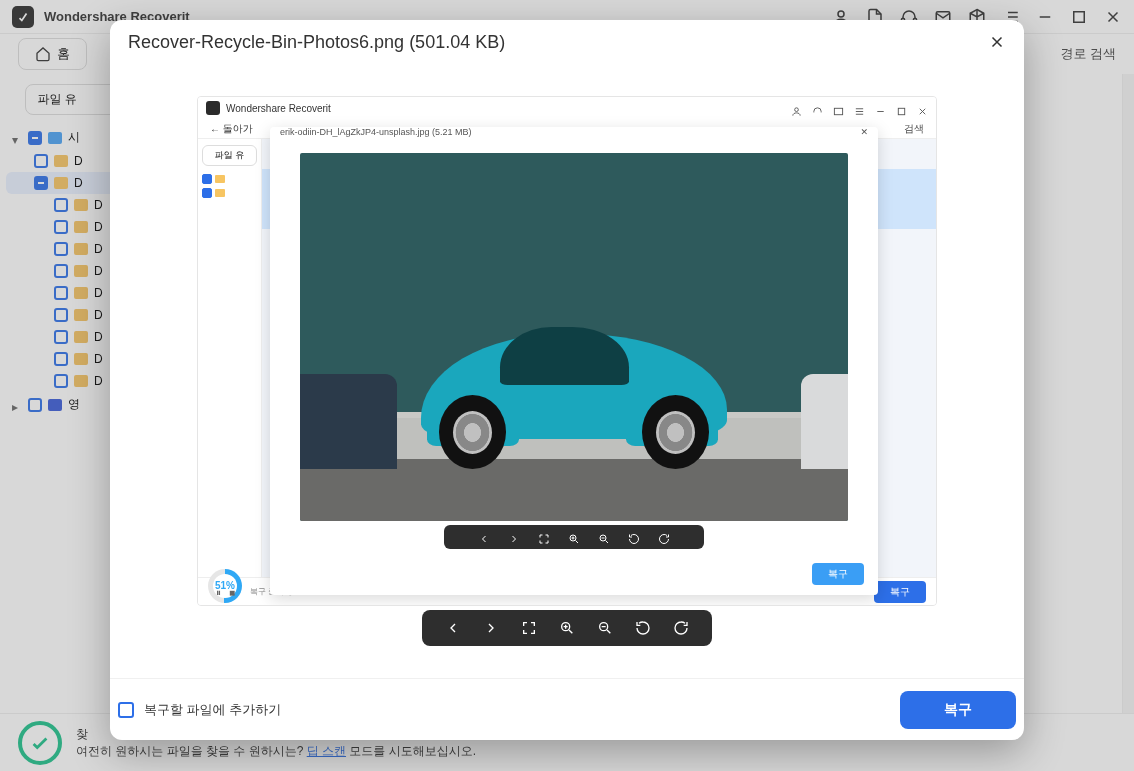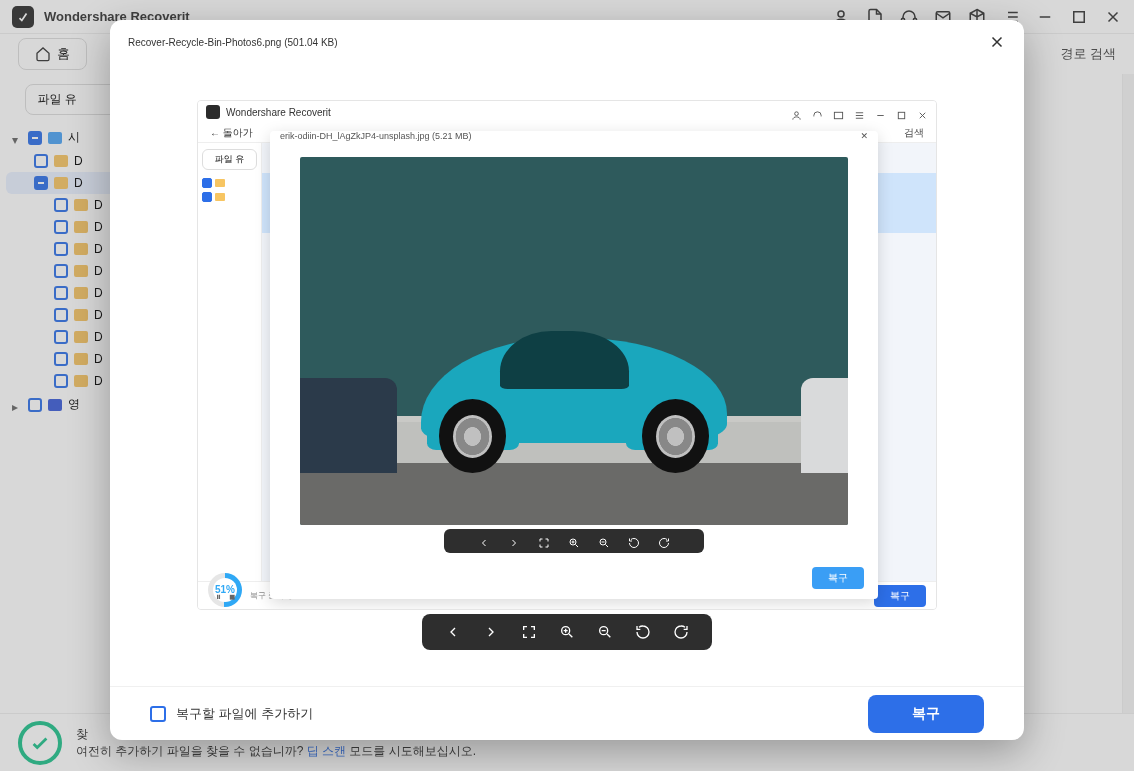--- a/index.html
+++ b/index.html
@@ -41,27 +41,27 @@
 .thumb-badge { position: absolute; top: 4px; right: 4px; width: 16px; height: 20px; background: #fff; border: 1px solid #4ba3f5; border-radius: 3px; }
 .thumb-label { font-size: 11px; color: #333; margin-top: 4px; white-space: nowrap; overflow: hidden; text-overflow: ellipsis; }
 
 .rightbar { width: 12px; background: #f5f5f5; border-left: 1px solid #eee; }
 
 
 .footer { height: 58px; display: flex; align-items: center; padding: 0 18px; gap: 14px; border-top: 1px solid #eee; }
 .progress-circle { width: 44px; height: 44px; border-radius: 50%; border: 4px solid #1ec28b; display: flex; align-items: center; justify-content: center; }
 .progress-circle svg { width: 22px; height: 22px; color: #1ec28b; }
 .footer-text { font-size: 12px; color: #333; }
-.footer-link { color: #2d6fe8; }
+.footer-link { color: #2d6fe8; text-decoration: underline; }
 
 
 .modal-backdrop { position: absolute; inset: 0; background: rgba(100,100,100,0.25); display: flex; align-items: flex-start; justify-content: center; padding-top: 20px; }
 .modal { width: 914px; height: 720px; background: #fff; border-radius: 12px; box-shadow: 0 12px 40px rgba(0,0,0,0.3); display: flex; flex-direction: column; overflow: hidden; }
 .modal-header { height: 44px; display: flex; align-items: center; padding: 0 18px; }
-.modal-title { font-size: 10px; color: #333; }
+.modal-title { font-size: 18px; color: #333; }
 .modal-close { margin-left: auto; width: 18px; height: 18px; cursor: pointer; color: #333; }
 .modal-close svg { width: 18px; height: 18px; }
 
 .modal-body { flex: 1; display: flex; align-items: center; justify-content: center; background: #fff; padding: 10px 30px; }
 
 
 .inner { width: 740px; height: 510px; background: #f6f7f9; border: 1px solid #e5e5e5; border-radius: 4px; position: relative; overflow: hidden; }
 .inner-tb { height: 22px; background: #fff; display: flex; align-items: center; padding: 0 8px; gap: 6px; }
 .inner-logo { width: 14px; height: 14px; background: #2b2b2b; border-radius: 3px; }
 .inner-title { font-size: 10px; color: #333; flex: 1; }
@@ -110,21 +110,21 @@
 .inner-foot-txt { font-size: 8px; color: #888; flex: 1; }
 .inner-btn { background: #3a9ef5; color: #fff; font-size: 10px; padding: 4px 16px; border-radius: 4px; border: none; }
 .inner-btn.dark { background: #2d6fe8; }
 .playback { position: absolute; left: 18px; bottom: 6px; display: flex; gap: 8px; font-size: 10px; color: #666; }
 
 
 .outer-toolbar { margin: 4px auto 0; width: 290px; height: 36px; background: #2e2e2e; border-radius: 8px; display: flex; align-items: center; justify-content: center; gap: 22px; color: #fff; }
 .outer-toolbar .ico { width: 16px; height: 16px; cursor: pointer; }
 .outer-toolbar svg { width: 16px; height: 16px; }
 
-.modal-footer { height: 54px; display: flex; align-items: center; padding: 0 40px; gap: 10px; border-top: 1px solid #f0f0f0; }
+.modal-footer { height: 62px; display: flex; align-items: center; padding: 0 8px; gap: 10px; border-top: 1px solid #f0f0f0; }
 .mf-cb { width: 16px; height: 16px; border: 2px solid #2d6fe8; border-radius: 3px; }
 .mf-label { font-size: 13px; color: #333; }
 .mf-btn { margin-left: auto; background: #2d6fe8; color: #fff; font-size: 14px; font-weight: 600; padding: 10px 44px; border-radius: 8px; border: none; cursor: pointer; }
 
 .tree-label { white-space: nowrap; overflow: hidden; text-overflow: ellipsis; }
 </style>
 </head>
 <body>
 
 <div class="titlebar">
@@ -285,21 +285,21 @@
 
 <div class="footer">
   <div class="progress-circle">
     <svg viewBox="0 0 24 24" fill="none" stroke="currentColor" stroke-width="3">
         <path d="M5 13l4 4L19 7"></path>
       </svg>
   </div>
   <div>
     <div class="footer-text">찾</div>
     <div class="footer-text">
-      <span>여전히 추가하기 파일을 찾을 수 없습니까? </span><span class="footer-link">딥 스캔</span><span> 모드를 시도해보십시오.</span>
+      <span>여전히 원하시는 파일을 찾을 수 원하시는? </span><span class="footer-link">딥 스캔</span><span> 모드를 시도해보십시오.</span>
     </div>
   </div>
 </div>
 
 <div class="modal-backdrop">
   <div class="modal">
     <div class="modal-header">
       <div class="modal-title">Recover-Recycle-Bin-Photos6.png (501.04 KB)</div>
       <span class="modal-close"><svg viewBox="0 0 24 24" stroke="currentColor" stroke-width="2">
             <path d="M6 6l12 12M18 6L6 18"></path>

